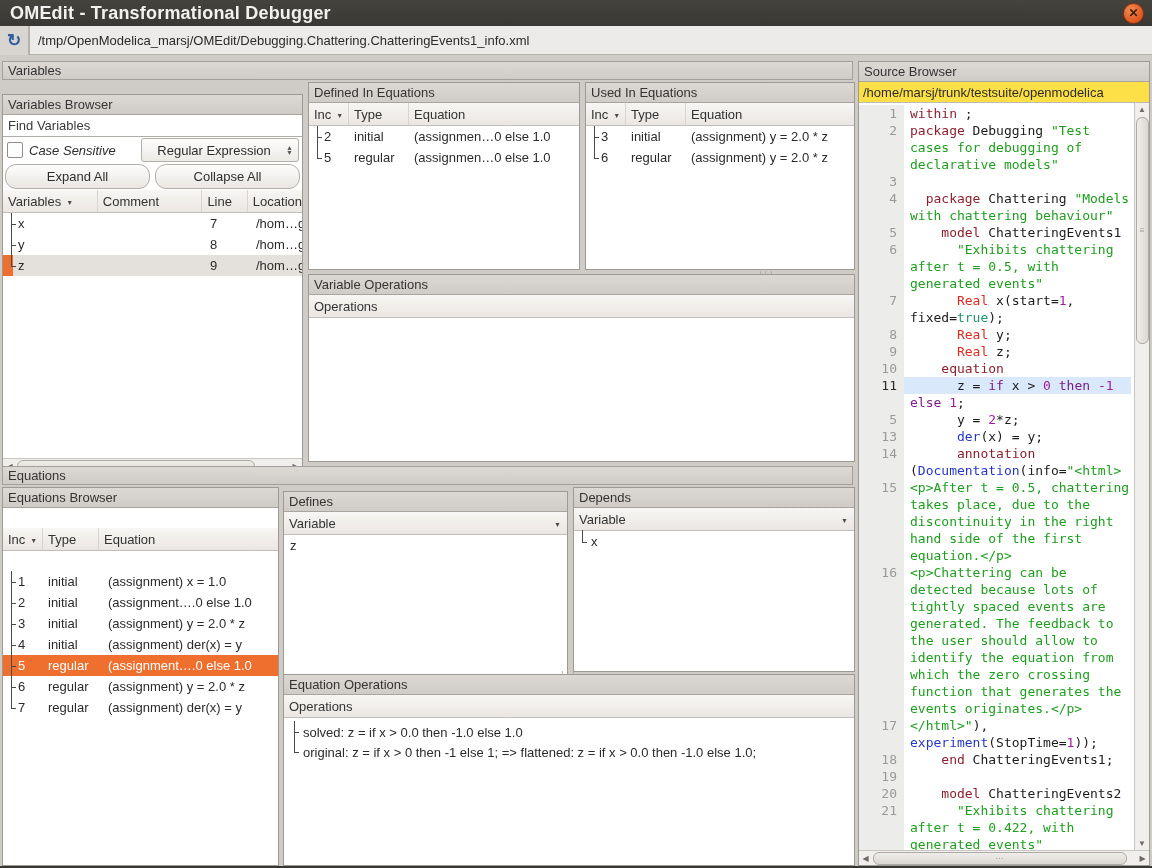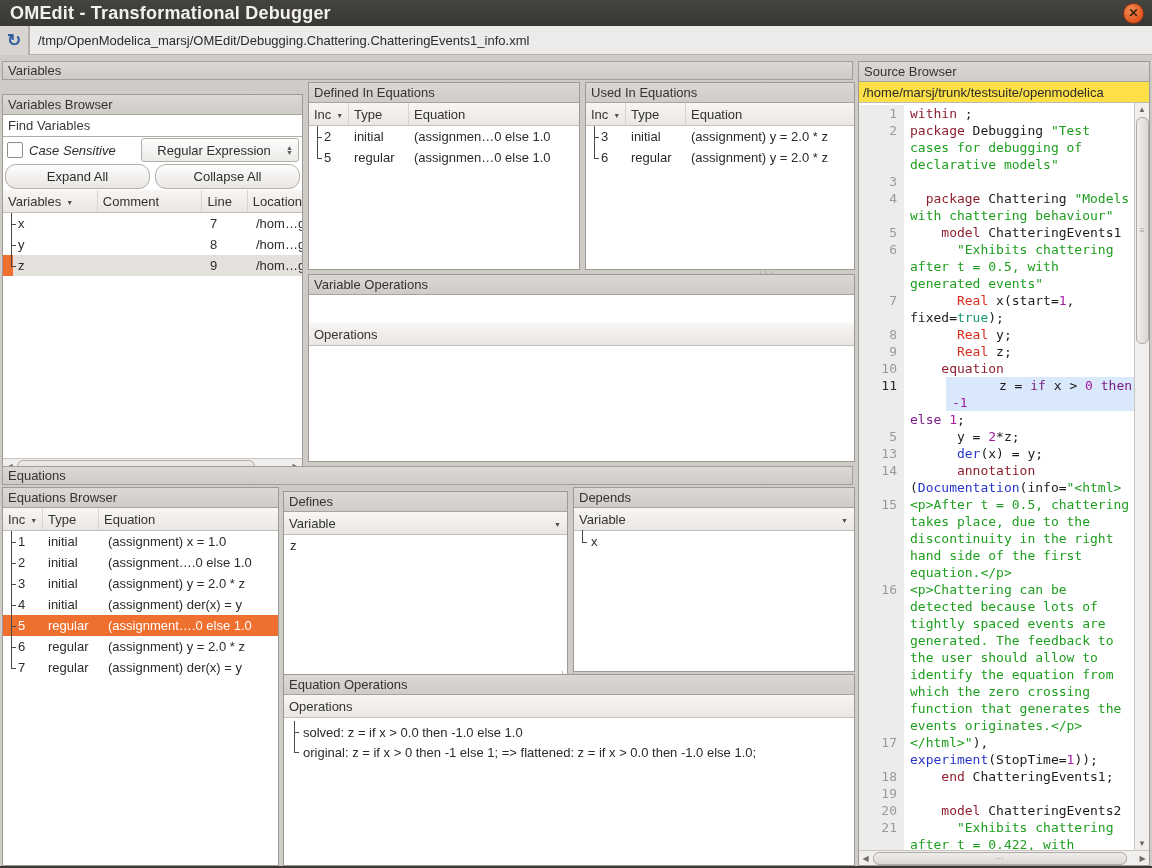--- a/index.html
+++ b/index.html
@@ -93,21 +93,21 @@
   
   #src-path{height:20px;flex:none;background:#fde047;border-bottom:1px solid #bdb9b5;display:flex;align-items:center;
             padding-left:4px;white-space:nowrap;overflow:hidden;color:#2b2b2b;}
   #src-main{flex:1;display:flex;overflow:hidden;}
   #source-code{flex:1;overflow:hidden;font-family:"DejaVu Sans Mono","Liberation Mono",monospace;
                font-size:13px;line-height:17px;background:#fff;padding-top:2px;}
   .srcline{display:flex;align-items:stretch;}
   .lnum{width:38px;flex:none;background:#ececea;color:#9a9a9a;text-align:right;padding-right:7px;box-sizing:content-box;}
   .lnum-hl{color:#2b2b2b;}
   .lcode{white-space:pre-wrap;overflow-wrap:break-word;word-break:break-word;width:221px;padding-left:6px;min-height:17px;}
-  .line-hl{background:#d9e8fb;margin-left:42px;}
+  .line-hl{background:#d9e8fb;}
   .tok-k{color:#8e1f2f;} .tok-t{color:#da2d20;} .tok-s{color:#1e9e1e;} .tok-n{color:#a21ca2;}
   .tok-p{color:#7a1d86;} .tok-f{color:#2736c9;} .tok-b{color:#1b9a6c;} .tok-d{color:#1c1c1c;}
 
   #bottom-strip{position:absolute;left:0;top:811px;width:1152px;height:2px;background:#3a3834;}
 
   
   .oprow{height:20px;flex:none;display:flex;align-items:center;}
   .oprow .tree{width:15px;}
 </style>
 </head>
@@ -279,37 +279,37 @@
             </span>
             <span class="cell c-e1">regular</span>
             <span class="cell c-e2">(assignment) y = 2.0 * z</span>
           </div>
         </div>
       <div class="filler"></div>
     </div>
 
     <span class="sgrip" style="left:758px;top:215px;">∣∣∣</span>
 
-    <div class="panel" style="left:308px;top:219px;width:547px;height:188px;gap:28px;">
+    <div class="panel" style="left:308px;top:219px;width:547px;height:188px;">
       <div class="ptitle">
         <span>Variable Operations</span>
       </div>
       <div class="cols">
         <span class="hc lastc">
             <span>Operations</span>
           </span>
       </div>
       <div class="filler"></div>
     </div>
 
     <div class="gheader" style="left:2px;top:411px;width:851px;">
       <span>Equations</span>
     </div>
 
-    <div class="panel" style="left:2px;top:432px;width:277px;height:379px;">
+    <div class="panel" style="left:2px;top:432px;width:277px;height:379px;gap:20px;">
       <div class="ptitle">
         <span>Equations Browser</span>
       </div>
       <div class="cols">
         <span class="hc h-e0">
             <span>Inc</span>
             <span class="sort">▼</span>
           </span>
         <span class="hc" style="width:56px;">
             <span>Type</span>

